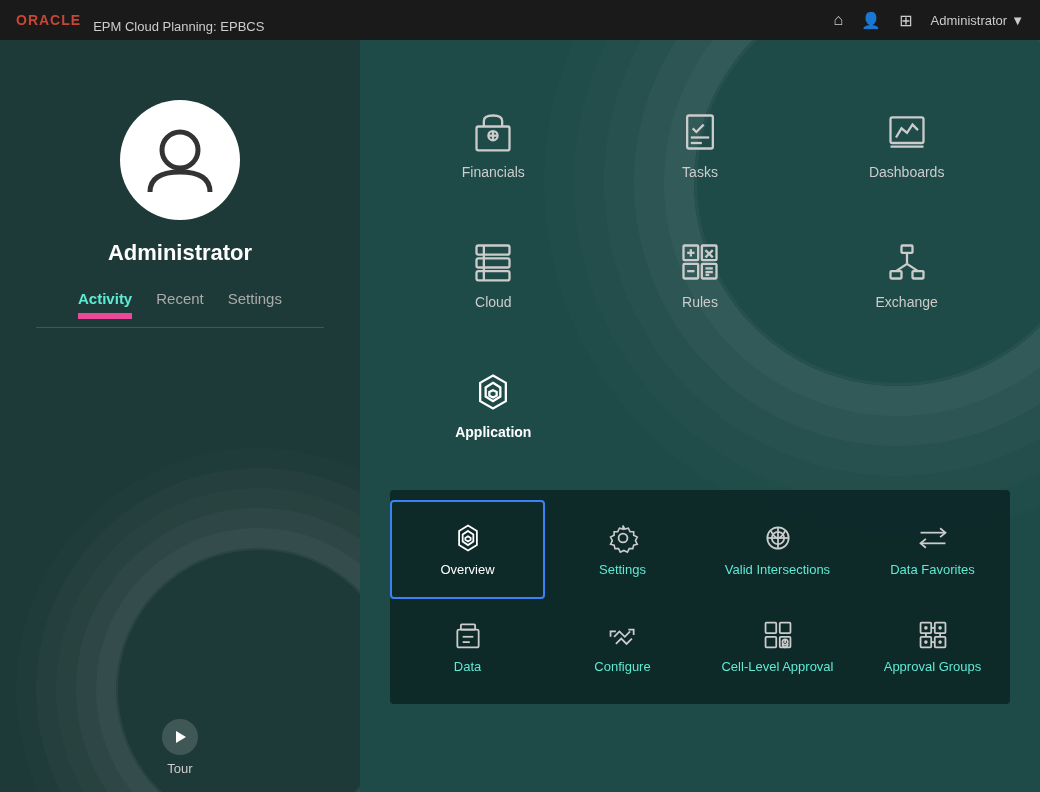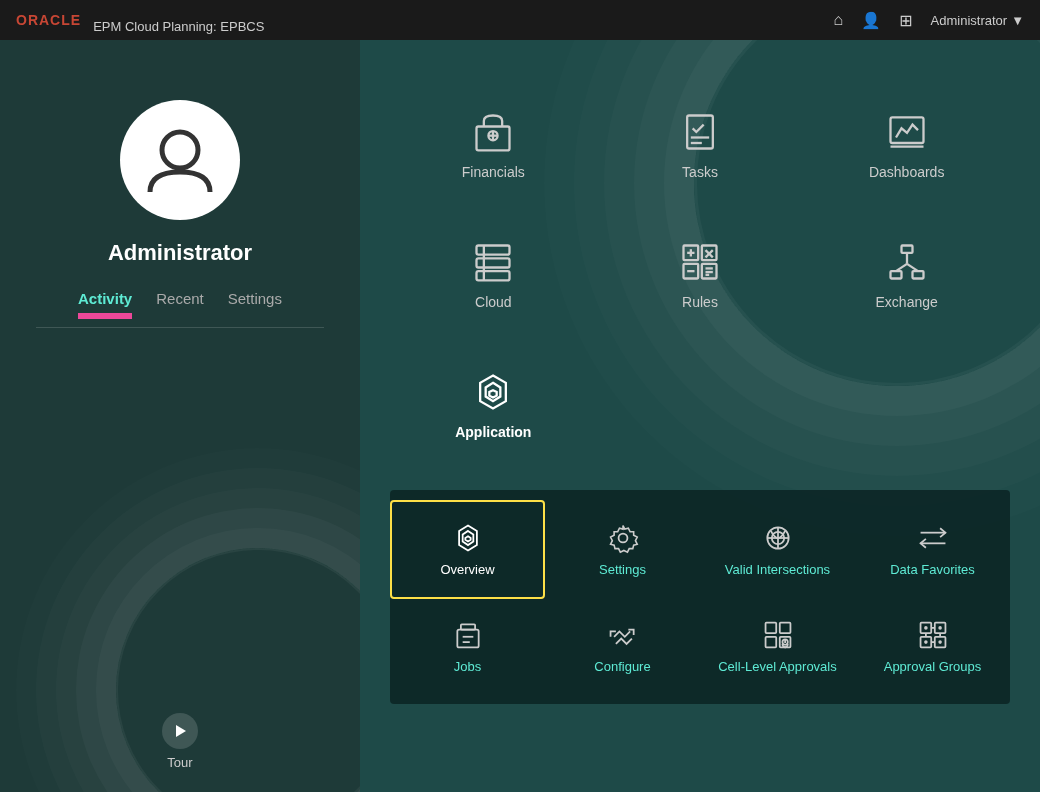--- a/index.html
+++ b/index.html
@@ -123,21 +123,21 @@
       cursor: pointer;
       padding-bottom: 6px;
     }
     .tab-item.active {
       color: #5eead4;
       font-weight: bold;
       border-bottom: 6px solid #ec4899;
     }
     .sidebar-bottom {
       position: absolute;
-      bottom: 22px;
+      bottom: 16px;
       display: flex;
       flex-direction: column;
       align-items: center;
       gap: 6px;
     }
     .tour-btn {
       display: flex;
       flex-direction: column;
       align-items: center;
       gap: 6px;
@@ -228,21 +228,21 @@
       display: flex;
       flex-direction: column;
       align-items: center;
       justify-content: center;
       padding: 20px 16px;
       cursor: pointer;
       color: #ccc;
       transition: background 0.2s;
     }
     .sub-item.highlighted {
-      border: 2px solid #fde047;
+      border: 2px solid #3b82f6;
       border-radius: 4px;
       color: #fff;
     }
     .sub-label {
       font-size: 13px;
       text-align: center;
       color: #5eead4;
     }
     .sub-item.highlighted .sub-label {
       color: #fff;
@@ -433,21 +433,21 @@
         <span class="sub-label">Data Favorites</span>
       </div>
 
       <div class="sub-item">
         <svg class="svg-icon-sm" viewBox="0 0 36 36" fill="none" stroke="#ccc" stroke-width="2">
           <rect x="10" y="6" width="16" height="6" rx="1"></rect>
           <rect x="6" y="12" width="24" height="20" rx="2"></rect>
           <line x1="12" y1="20" x2="24" y2="20"></line>
           <line x1="12" y1="26" x2="20" y2="26"></line>
         </svg>
-        <span class="sub-label">Jobs</span>
+        <span class="sub-label">Data</span>
       </div>
 
       <div class="sub-item">
         <svg class="svg-icon-sm" viewBox="0 0 36 36" fill="none" stroke="#ccc" stroke-width="2">
           <path d="M8 20 L14 14 L20 20 L26 14"></path>
           <path d="M10 28 L16 22 L22 28 L28 22"></path>
           <polyline points="24,12 30,12 30,18"></polyline>
           <polyline points="4,20 4,14 10,14"></polyline>
         </svg>
         <span class="sub-label">Configure</span>
@@ -456,21 +456,21 @@
       <div class="sub-item">
         <svg class="svg-icon-sm" viewBox="0 0 36 36" fill="none" stroke="#ccc" stroke-width="2">
           <rect x="4" y="4" width="12" height="12" rx="1"></rect>
           <rect x="20" y="4" width="12" height="12" rx="1"></rect>
           <rect x="4" y="20" width="12" height="12" rx="1"></rect>
           <rect x="20" y="20" width="12" height="12" rx="1"></rect>
           <circle cx="26" cy="26" r="3"></circle>
           <line x1="26" y1="23" x2="26" y2="27"></line>
           <path d="M23 28 Q23 31 26 32 Q29 31 29 28"></path>
         </svg>
-        <span class="sub-label">Cell-Level Approvals</span>
+        <span class="sub-label">Cell-Level Approval</span>
       </div>
 
       <div class="sub-item">
         <svg class="svg-icon-sm" viewBox="0 0 36 36" fill="none" stroke="#ccc" stroke-width="2">
           <rect x="4" y="4" width="12" height="12" rx="1"></rect>
           <rect x="20" y="4" width="12" height="12" rx="1"></rect>
           <rect x="4" y="20" width="12" height="12" rx="1"></rect>
           <rect x="20" y="20" width="12" height="12" rx="1"></rect>
           <circle cx="10" cy="10" r="2" fill="#ccc" stroke="none"></circle>
           <circle cx="26" cy="10" r="2" fill="#ccc" stroke="none"></circle>

